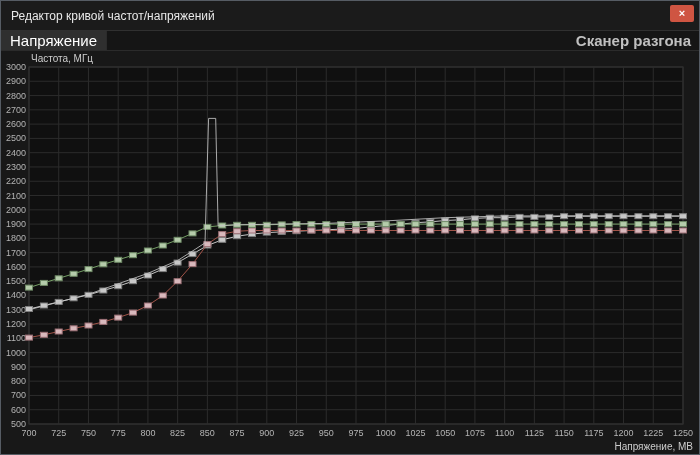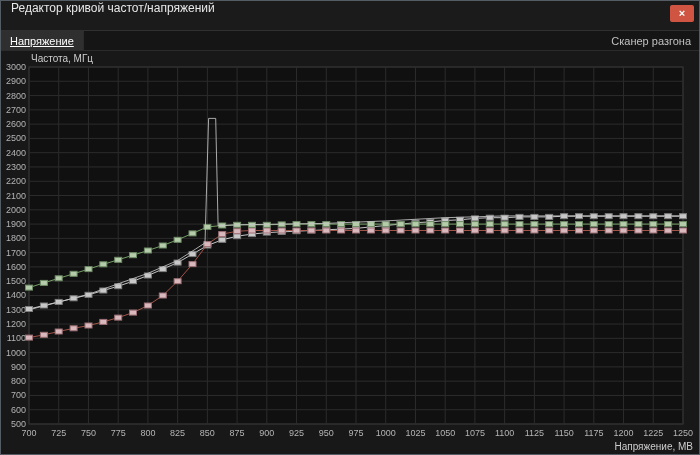--- a/index.html
+++ b/index.html
@@ -9,21 +9,21 @@
     background:#1d1d1d;
     border:1px solid #565c64;
     position:relative;
     overflow:hidden;
     display:flex; flex-direction:column;
   }
   .titlebar {
     height:30px; flex:0 0 30px;
     background:#1b1b1b;
     border-bottom:1px solid #303030;
-    display:flex; 
+    display:flex; align-items:center;
     padding-left:10px;
     position:relative;
   }
   .title { color:#e8e8e8; font-size:12px; }
   .close-btn {
     position:absolute; top:4px; right:5px;
     width:24px; height:17px;
     background:#cf5542;
     border-radius:2px;
     display:flex; align-items:center; justify-content:center;
@@ -32,38 +32,38 @@
   .close-btn span { color:#fff; font-size:11px; line-height:1; font-weight:bold; }
   .tabbar {
     height:20px; flex:0 0 20px;
     background:#151515;
     display:flex; align-items:stretch;
     border-bottom:1px solid #2b2b2b;
   }
   .tab {
     padding:3px 9px;
     display:flex; align-items:center;
-    font-size:11px;
+    font-size:15px;
     color:#a8a8a8;
     background:#1d1d1d;
     border-right:1px solid #2b2b2b;
     cursor:pointer;
-    text-decoration:underline;
   }
   .tab.active {
     background:#2f2f2f;
     color:#ffffff;
   }
   .scanner-link {
     margin-left:auto;
     padding:0 8px;
     display:flex; align-items:center;
-    font-size:11px;
+    font-size:15px;
     color:#c0c0c0;
     cursor:pointer;
+    font-weight:bold;
   }
   .chart-wrap {
     flex:1 1 auto;
     background:#181818;
     position:relative;
   }
   svg { display:block; }
 </style>
 </head>
 <body>

